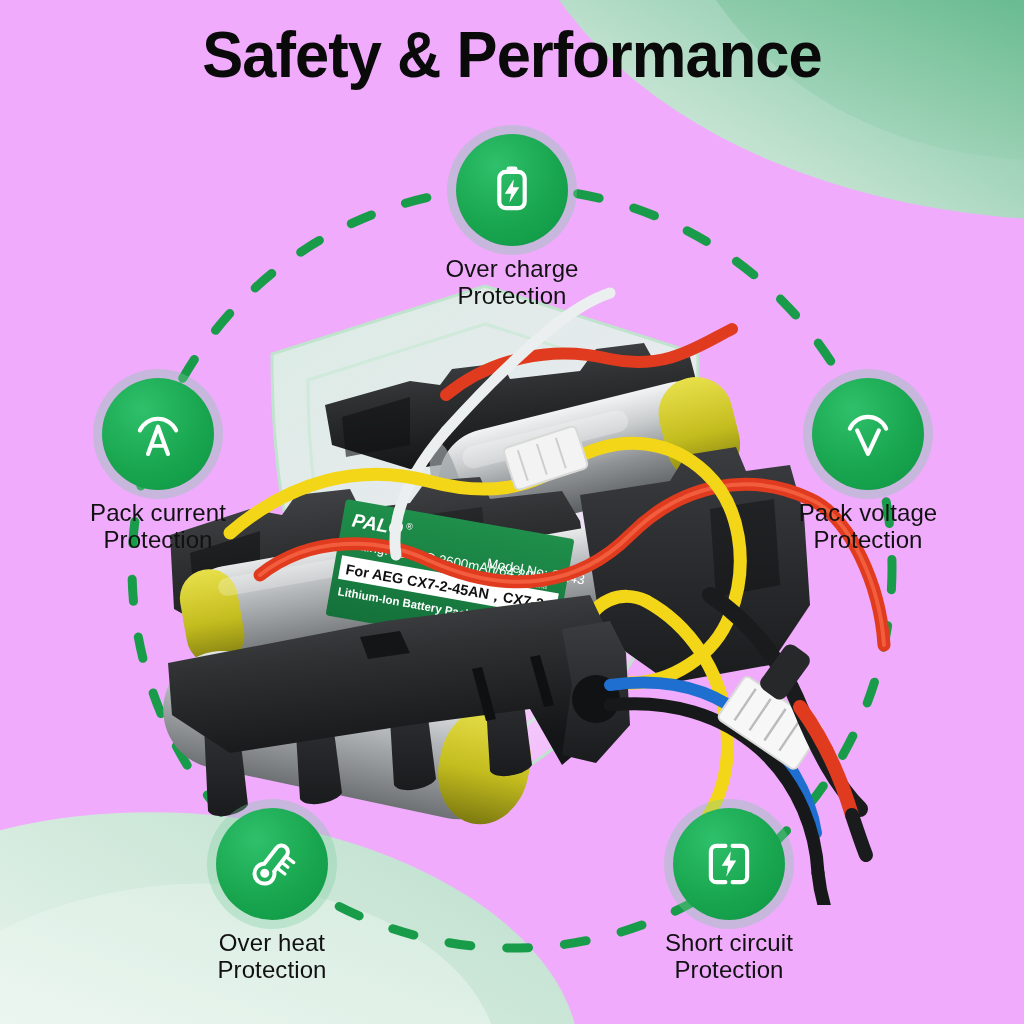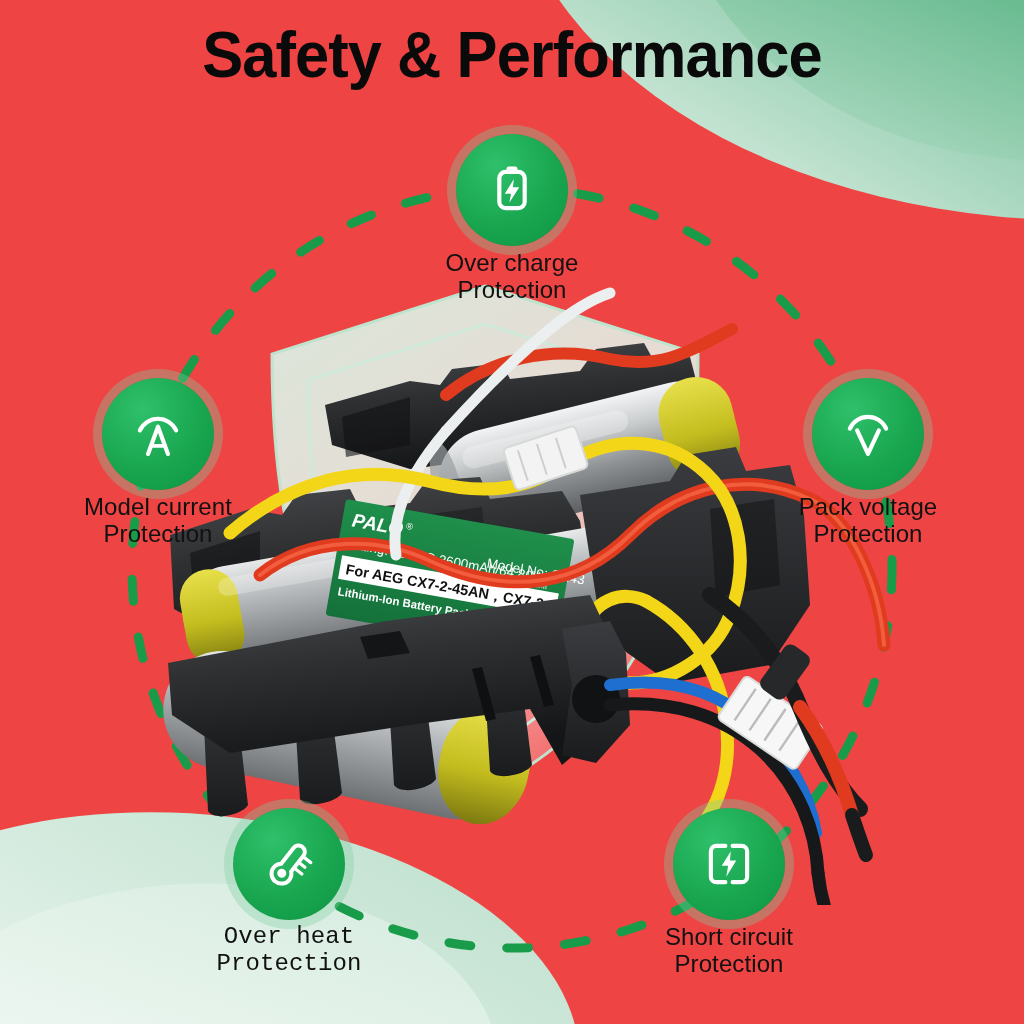--- a/index.html
+++ b/index.html
@@ -2,21 +2,21 @@
 <html><head>
 <meta charset="utf-8">
 <style>
   html,body{margin:0;padding:0;}
   body{
     width:1024px;height:1024px;
     background:#ffffff;
     font-family:"Liberation Sans","DejaVu Sans",sans-serif;
     overflow:hidden;
   }
-  #stage{position:relative;width:1024px;height:1024px;overflow:hidden;background:#ef4444;}
+  #stage{position:relative;width:1024px;height:1024px;overflow:hidden;background:#f0abfc;}
 
   
   .corner-tr{
     position:absolute;top:-180px;right:-140px;width:640px;height:430px;
     border-radius:0 0 0 100%;
     background:linear-gradient(215deg,#3fa873 0%,#6dbd93 28%,#a8d7bf 58%,#d8ecdf 80%,#ffffff 100%);
     transform:rotate(-6deg);
   }
   .corner-tr2{
     position:absolute;top:-200px;right:-60px;width:420px;height:360px;
@@ -54,28 +54,28 @@
   
   .badge{position:absolute;width:210px;text-align:center;}
   .disc{
     width:112px;height:112px;border-radius:50%;margin:0 auto;
     background:radial-gradient(circle at 36% 28%,#2fc06b 0%,#19a64f 55%,#0e9544 100%);
     box-shadow:0 0 0 9px rgba(126,205,160,.35);
     display:flex;align-items:center;justify-content:center;
   }
   .disc svg{width:58px;height:58px;display:block;}
   .blabel{
-    margin-top:3px;font-size:24px;line-height:1.14;color:#111;
+    margin-top:9px;font-size:24px;line-height:1.14;color:#111;
     font-weight:400;letter-spacing:.1px;
   }
 
   .b-top{left:407px;top:134px;}
   .b-left{left:53px;top:378px;}
   .b-right{left:763px;top:378px;}
-  .b-bl{left:184px;top:808px;font-family:Liberation Mono, monospace;}
+  .b-bl{left:167px;top:808px;}
   .b-br{left:624px;top:808px;}
 
   
   .product{position:absolute;left:110px;top:285px;width:810px;height:620px;}
 </style>
 </head>
 <body>
 
 <div id="stage">
 
@@ -267,21 +267,21 @@
 
   <div class="badge b-left">
     <div class="disc">
       <svg viewBox="0 0 64 64">
         <path d="M12 28 A22 22 0 0 1 52 28" fill="none" stroke="#fff" stroke-width="4.6" stroke-linecap="round"></path>
         <path d="M21 54 L32 24 L43 54" fill="none" stroke="#fff" stroke-width="4.6" stroke-linecap="round" stroke-linejoin="round"></path>
         <line x1="25" y1="45" x2="39" y2="45" stroke="#fff" stroke-width="4.2" stroke-linecap="round"></line>
       </svg>
     </div>
     <div class="blabel">
-      <span>Model current</span><br>
+      <span>Pack current</span><br>
       <span>Protection</span>
     </div>
   </div>
 
   <div class="badge b-right">
     <div class="disc">
       <svg viewBox="0 0 64 64">
         <path d="M12 26 A22 22 0 0 1 52 26" fill="none" stroke="#fff" stroke-width="4.6" stroke-linecap="round"></path>
         <path d="M20 28 L32 54 L44 28" fill="none" stroke="#fff" stroke-width="4.6" stroke-linecap="round" stroke-linejoin="round"></path>
       </svg>

